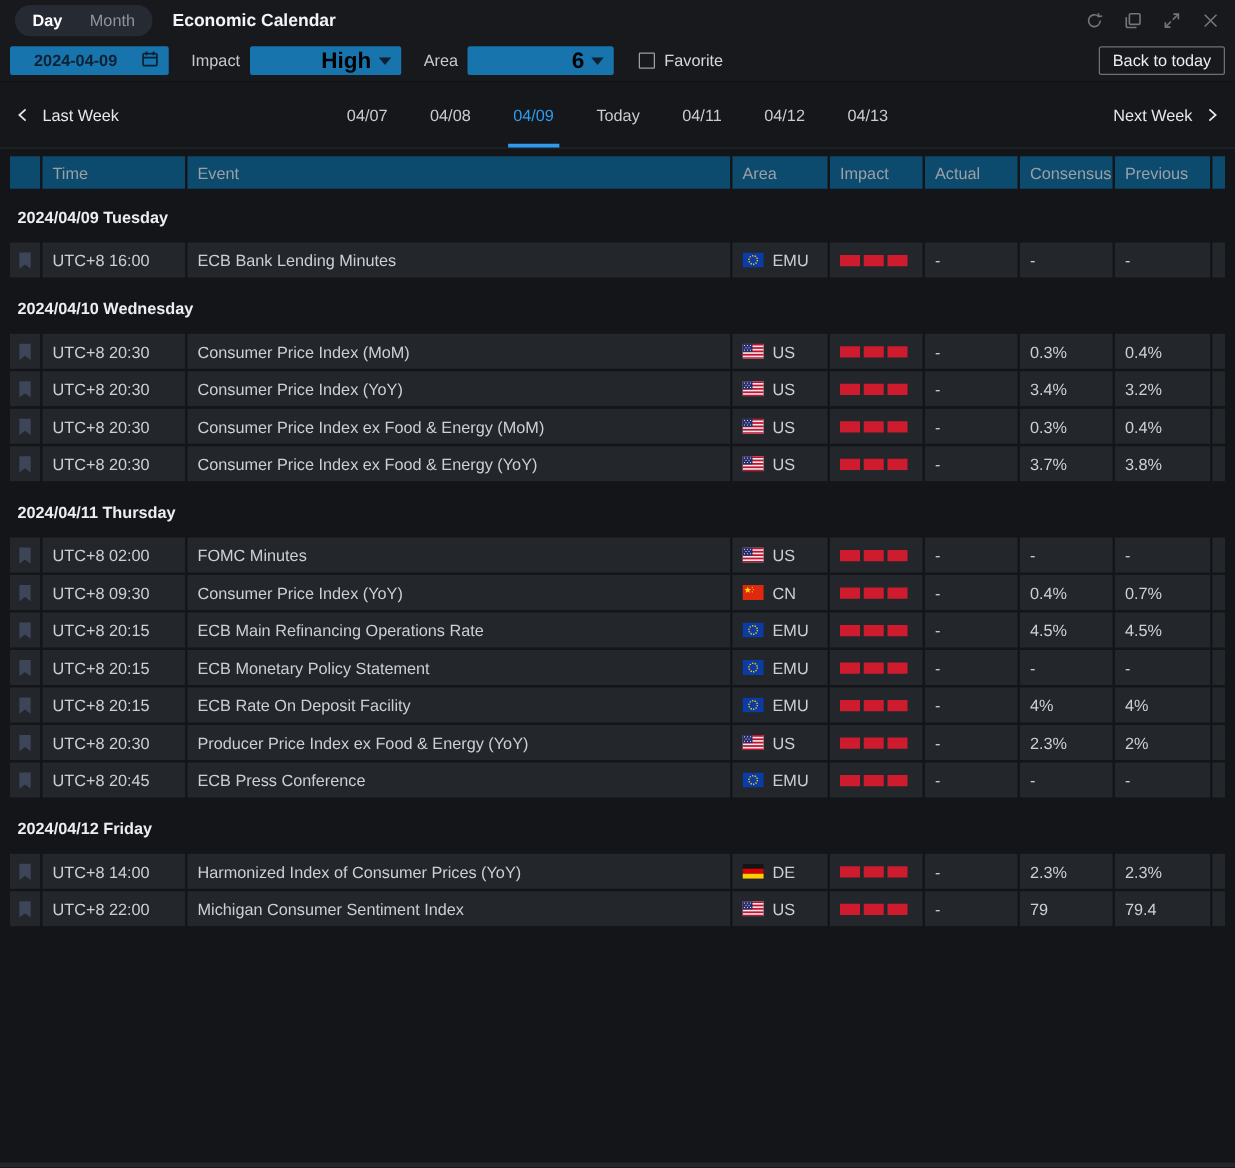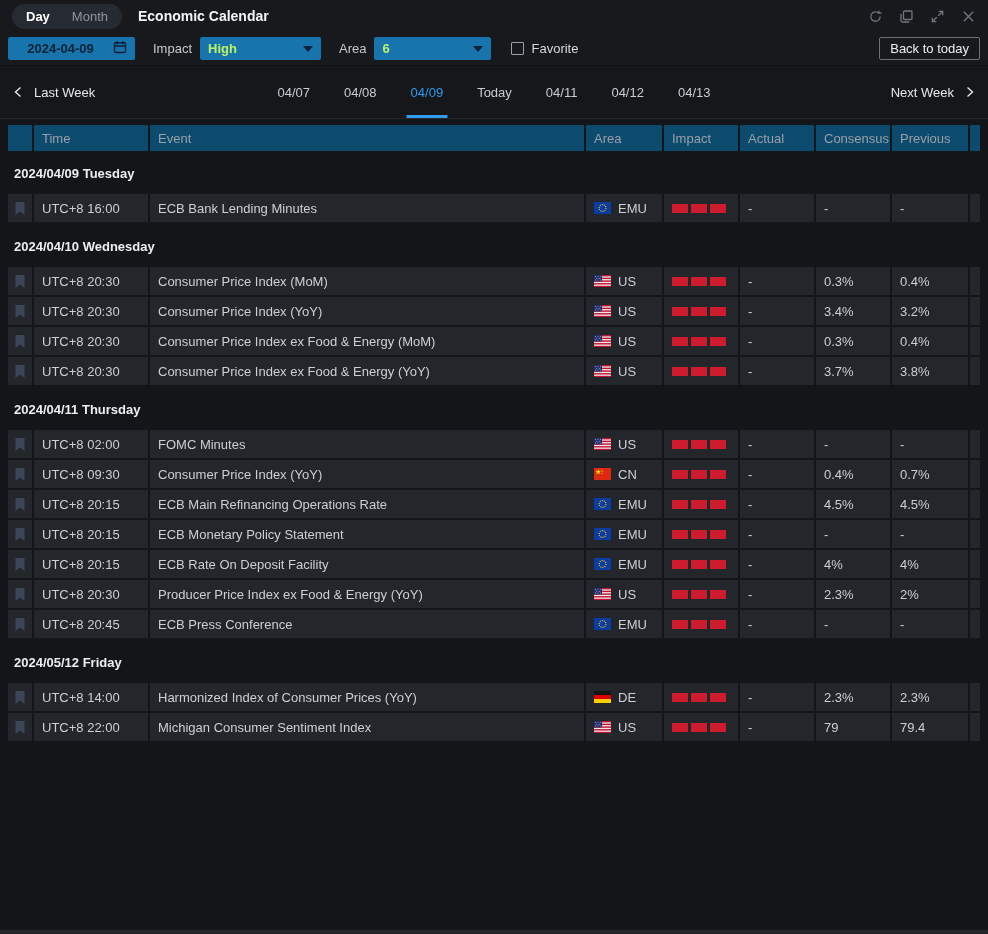--- a/index.html
+++ b/index.html
@@ -34,21 +34,21 @@
     width:127px; height:23px; background:var(--accent-blue);
     border-radius:2px; display:flex; align-items:center;
     padding:0 8px; gap:8px; cursor:pointer;
   }
   .date-box .date-text { color:#0d2134; font-weight:bold; font-size:13px; flex:1; text-align:center; }
   .flt-label { color:#c6cacd; margin-left:18px; margin-right:8px; }
   .select-box {
     height:23px; background:var(--accent-blue); border-radius:2px;
     display:flex; align-items:center; padding:0 8px; cursor:pointer;
   }
-  .select-box .sel-text { color:#bef264; font-weight:bold; font-size:13px; flex:1; }
+  .select-box .sel-text { color:#000000; font-weight:bold; font-size:18px; flex:1;text-align:right; }
   .caret-down {
     width:0; height:0; border-left:5px solid transparent;
     border-right:5px solid transparent; border-top:6px solid #0d2134; margin-left:6px;
   }
   .sel-impact { width:121px; }
   .sel-area  { width:117px; }
   .checkbox {
     width:13px; height:13px; border:1px solid #9aa0a5; border-radius:1px;
     margin-left:20px; margin-right:7px; background:transparent; cursor:pointer;
   }
@@ -679,21 +679,21 @@
             <span class="impact-bar"></span>
             <span class="impact-bar"></span>
             <span class="impact-bar"></span>
           </span>
         </div>
         <div class="cell">-</div>
         <div class="cell">-</div>
         <div class="cell">-</div>
         <div class="cell c-spacer"></div>
       </div>
-      <div class="group-hdr">2024/05/12 Friday</div>
+      <div class="group-hdr">2024/04/12 Friday</div>
       <div class="grid-row data-row">
         <div class="cell c-bm">
           <span class="bm-icon">
             <svg width="12" height="15" viewBox="0 0 12 15">
               <path d="M1.5 1h9v13l-4.5-3.4L1.5 14z"></path>
             </svg>
           </span>
         </div>
         <div class="cell">UTC+8 14:00</div>
         <div class="cell">Harmonized Index of Consumer Prices (YoY)</div>

